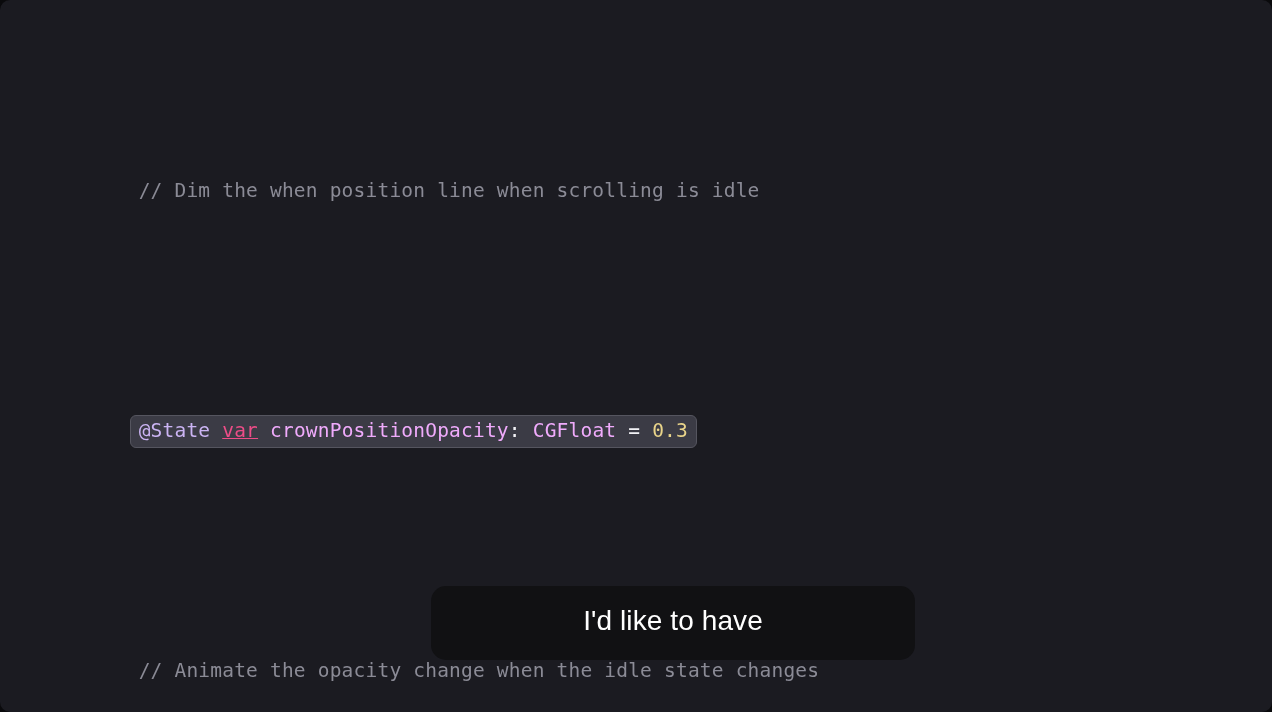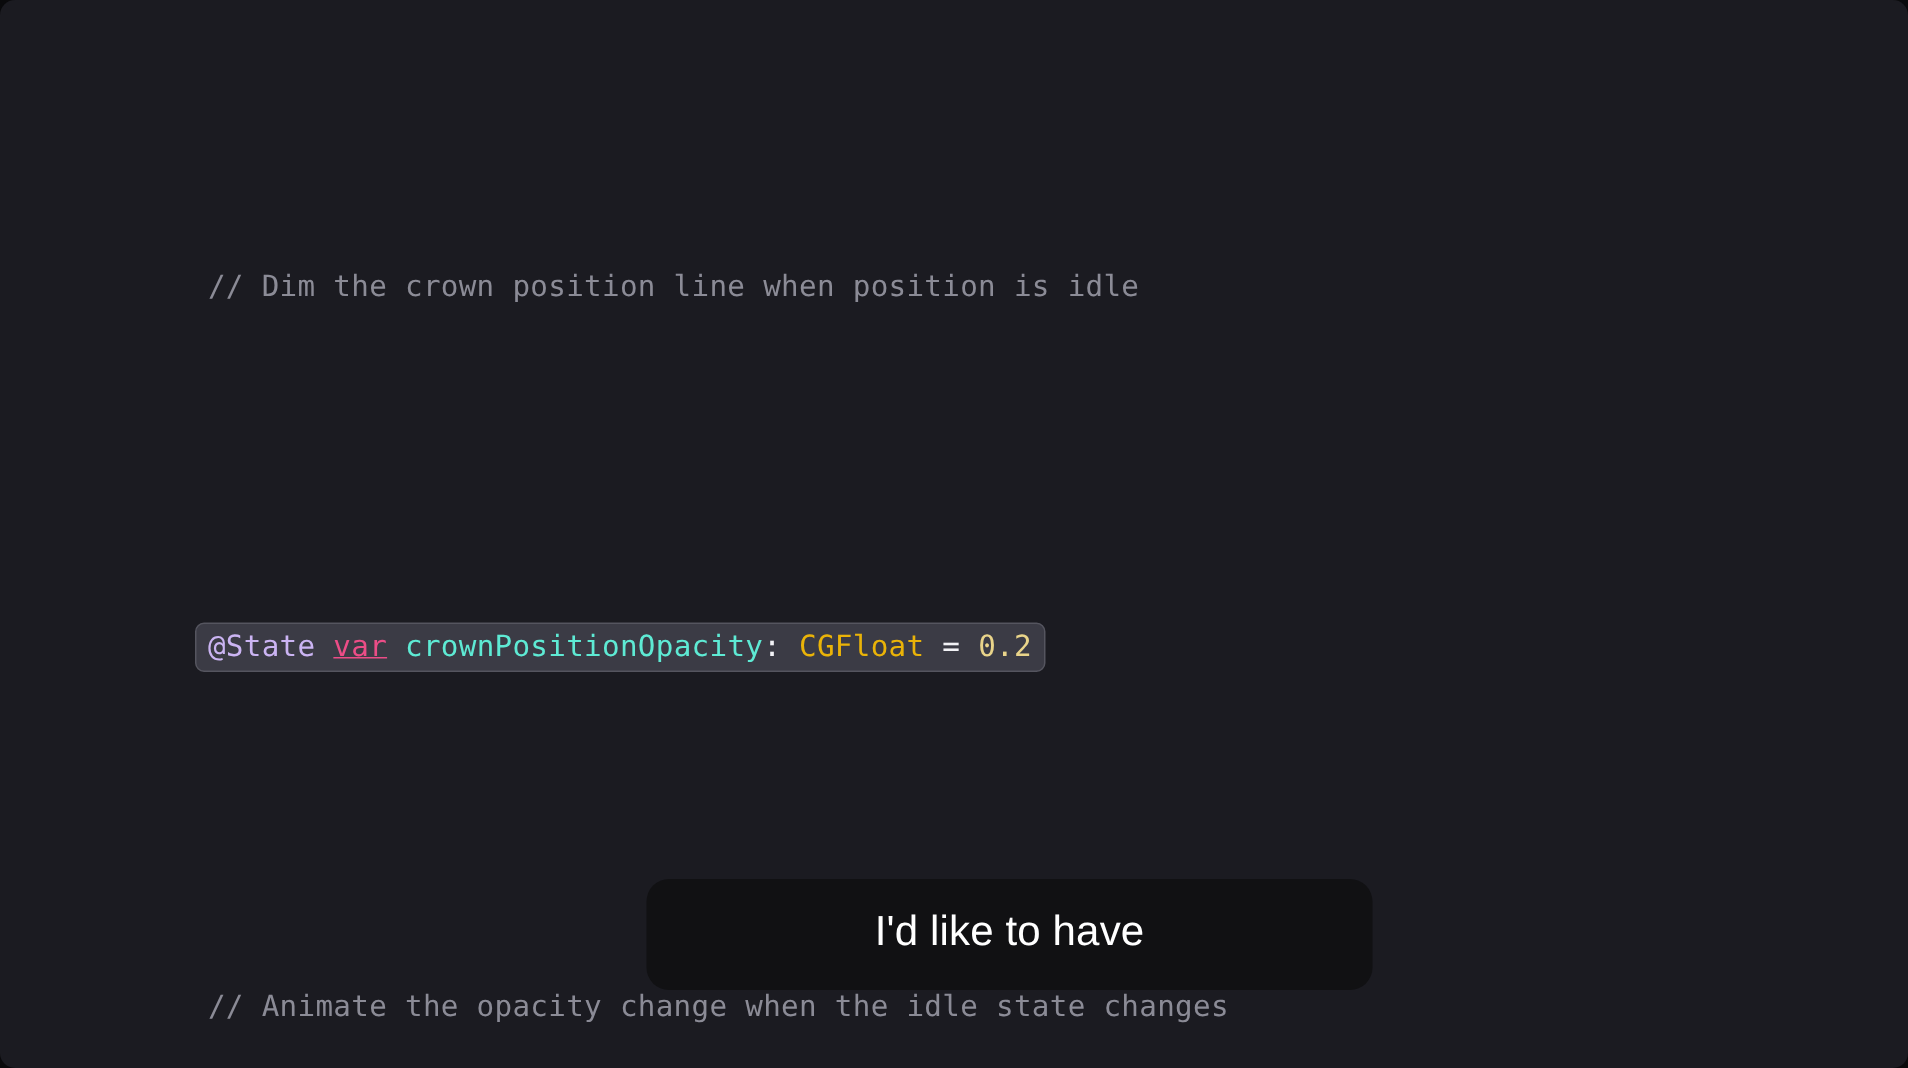--- a/index.html
+++ b/index.html
@@ -37,24 +37,24 @@
   }
   .line {
     height: 30px;
     white-space: pre;
   }
   .line.blank { height: 30px; }
 
   
   .c-comment  { color: #8b8b96; }
   .c-kw       { color: #ec4d87; text-decoration: underline; }          
-  .c-type     { color: #eab308; }          
+  .c-type     { color: #f0abfc; }          
   .c-attr     { color: #cbb4f3; }          
   .c-num      { color: #e9d48a; }
-  .c-plain    { color: #5eead4; }
+  .c-plain    { color: #f0abfc; }
   .c-punct    { color: #f2f2f6; }
 
   
   .hl-wrap {
     display: inline-block;
     background: #3b3b45;
     border: 1px solid #55555f;
     border-radius: 6px;
     padding: 2px 8px 3px 8px;
     margin-left: -9px;
@@ -82,27 +82,27 @@
   #caption .cap-line { display: block; white-space: nowrap; }
 </style>
 </head>
 <body>
 
 <div id="stage">
 
   <div id="code">
 
     <div class="line">
-      <span class="c-comment">// Dim the crown position line when position is idle</span>
+      <span class="c-comment">// Dim the when position line when scrolling is idle</span>
     </div>
 
     <div class="line blank"></div>
 
     <div class="line">
-      <span class="hl-wrap"><span class="c-attr">@State</span><span class="c-plain"> </span><span class="c-kw">var</span><span class="c-plain"> crownPositionOpacity</span><span class="c-punct">: </span><span class="c-type">CGFloat</span><span class="c-punct"> = </span><span class="c-num">0.2</span></span>
+      <span class="hl-wrap"><span class="c-attr">@State</span><span class="c-plain"> </span><span class="c-kw">var</span><span class="c-plain"> crownPositionOpacity</span><span class="c-punct">: </span><span class="c-type">CGFloat</span><span class="c-punct"> = </span><span class="c-num">0.3</span></span>
     </div>
 
     <div class="line blank"></div>
 
     <div class="line">
       <span class="c-comment">// Animate the opacity change when the idle state changes</span>
     </div>
 
     
 

